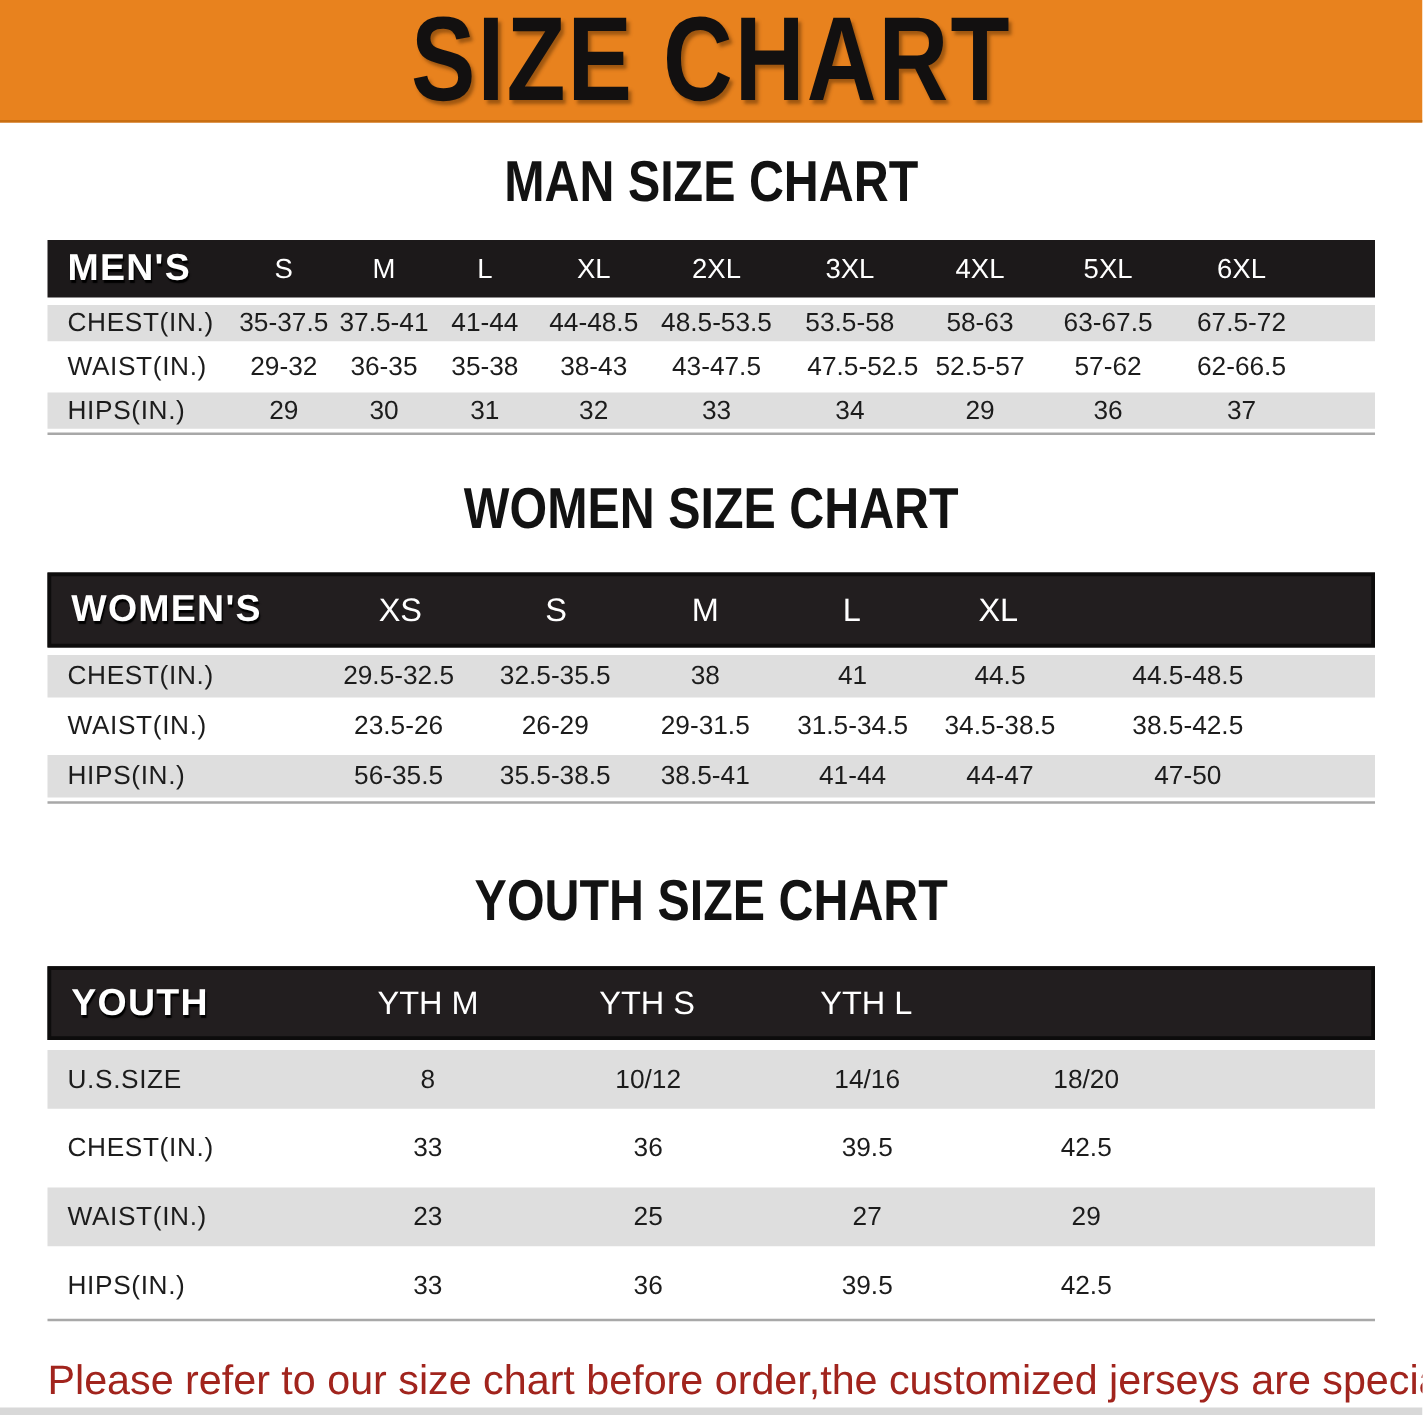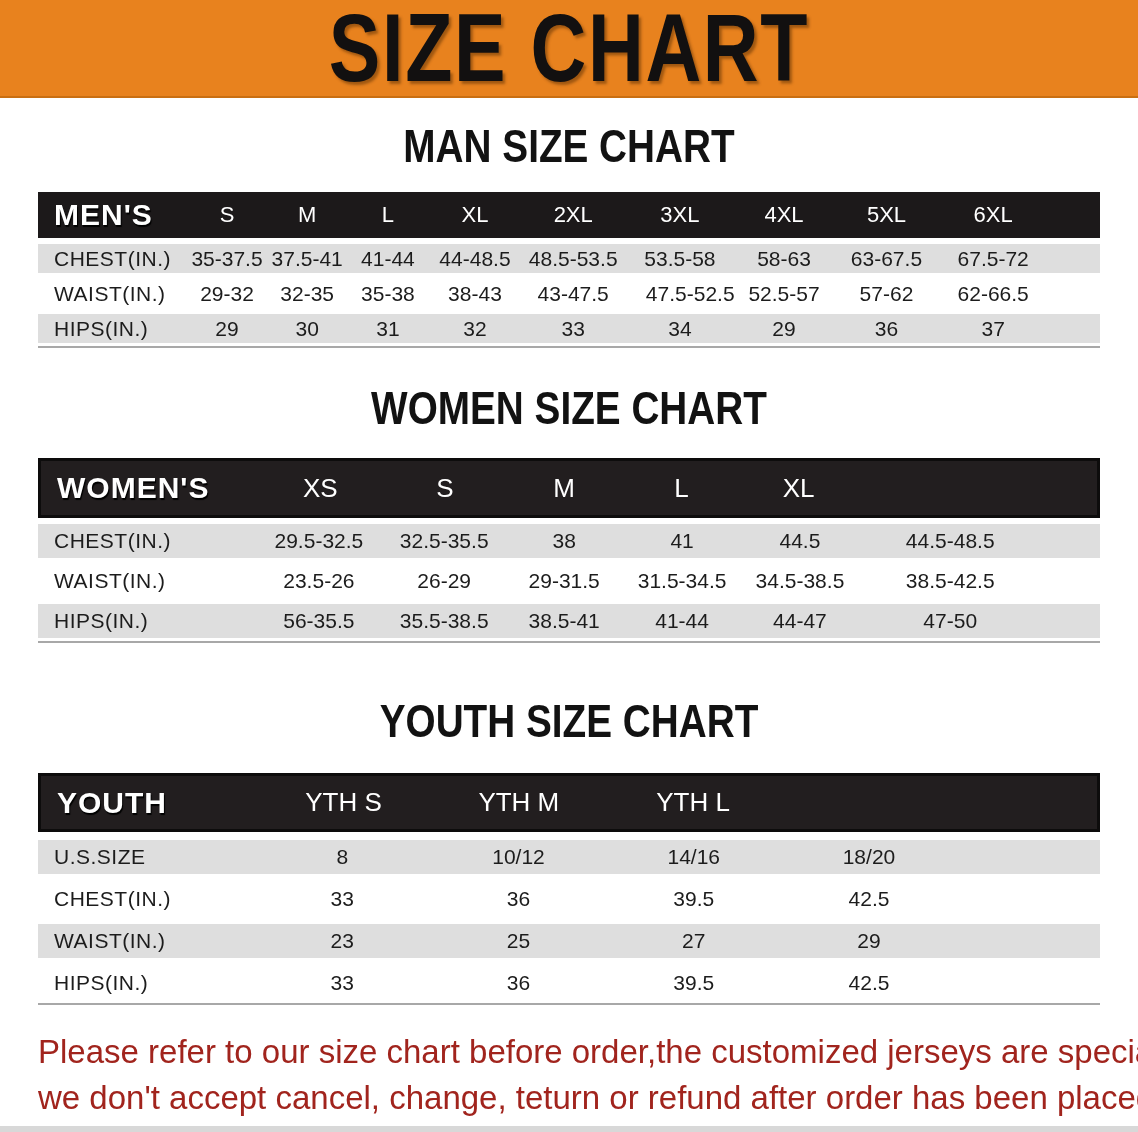--- a/index.html
+++ b/index.html
@@ -76,21 +76,21 @@
   .t-col { text-align: center; font-size: 22px; }
   .sec-1 .t-col, .sec-2 .t-col { font-size: 26px; }
 
   .t-row {
     display: flex; align-items: center;
     margin-top: 6px;
     height: 29px;
     color: #1C1C1C;
   }
   .sec-1 .t-row { height: 34px; }
-  .sec-2 .t-row { height: 34px; margin-top: 8px; }
+  .sec-2 .t-row { height: 47px; margin-top: 8px; }
   .t-row.alt { background: #DEDEDE; }
   .t-row.plain { background: #ffffff; }
 
   .t-label {
     font-size: 21px;
     padding-left: 16px;
     letter-spacing: 0.5px;
     white-space: nowrap;
   }
   .t-cell { text-align: center; font-size: 21px; white-space: nowrap; }
@@ -146,21 +146,21 @@
             <div class="t-cell" style="flex: 0 0 8.7%;">44-48.5</div>
             <div class="t-cell" style="flex: 0 0 9.8%;">48.5-53.5</div>
             <div class="t-cell" style="flex: 0 0 10.3%;">53.5-58</div>
             <div class="t-cell" style="flex: 0 0 9.3%;">58-63</div>
             <div class="t-cell" style="flex: 0 0 10%;">63-67.5</div>
             <div class="t-cell" style="flex: 0 0 10.1%;">67.5-72</div>
           </div>
           <div class="t-row plain">
             <div class="t-label" style="flex: 0 0 14%;">WAIST(IN.)</div>
             <div class="t-cell" style="flex: 0 0 7.6%;">29-32</div>
-            <div class="t-cell" style="flex: 0 0 7.5%;">32-35</div>
+            <div class="t-cell" style="flex: 0 0 7.5%;">36-35</div>
             <div class="t-cell" style="flex: 0 0 7.7%;">35-38</div>
             <div class="t-cell" style="flex: 0 0 8.7%;">38-43</div>
             <div class="t-cell" style="flex: 0 0 9.8%;">43-47.5</div>
             <div class="t-cell" style="flex: 0 0 10.3%; text-align: right;">47.5-52.5</div>
             <div class="t-cell" style="flex: 0 0 9.3%;">52.5-57</div>
             <div class="t-cell" style="flex: 0 0 10%;">57-62</div>
             <div class="t-cell" style="flex: 0 0 10.1%;">62-66.5</div>
           </div>
           <div class="t-row alt">
             <div class="t-label" style="flex: 0 0 14%;">HIPS(IN.)</div>
@@ -218,22 +218,22 @@
           </div>
           <div class="t-endline"></div>
         </div>
     </section>
 
     <section class="chart-section sec-2">
       <h2 class="section-title">YOUTH SIZE CHART</h2>
       <div class="size-table">
           <div class="t-head">
             <div class="t-glabel" style="flex: 0 0 20.3%;">YOUTH</div>
+            <div class="t-col" style="flex: 0 0 16.5%;">YTH M</div>
             <div class="t-col" style="flex: 0 0 16.7%;">YTH S</div>
-            <div class="t-col" style="flex: 0 0 16.5%;">YTH M</div>
             <div class="t-col" style="flex: 0 0 16.5%;">YTH L</div>
           </div>
           <div class="t-row alt">
             <div class="t-label" style="flex: 0 0 20.3%;">U.S.SIZE</div>
             <div class="t-cell" style="flex: 0 0 16.7%;">8</div>
             <div class="t-cell" style="flex: 0 0 16.5%;">10/12</div>
             <div class="t-cell" style="flex: 0 0 16.5%;">14/16</div>
             <div class="t-cell" style="flex: 0 0 16.5%;">18/20</div>
           </div>
           <div class="t-row plain">

